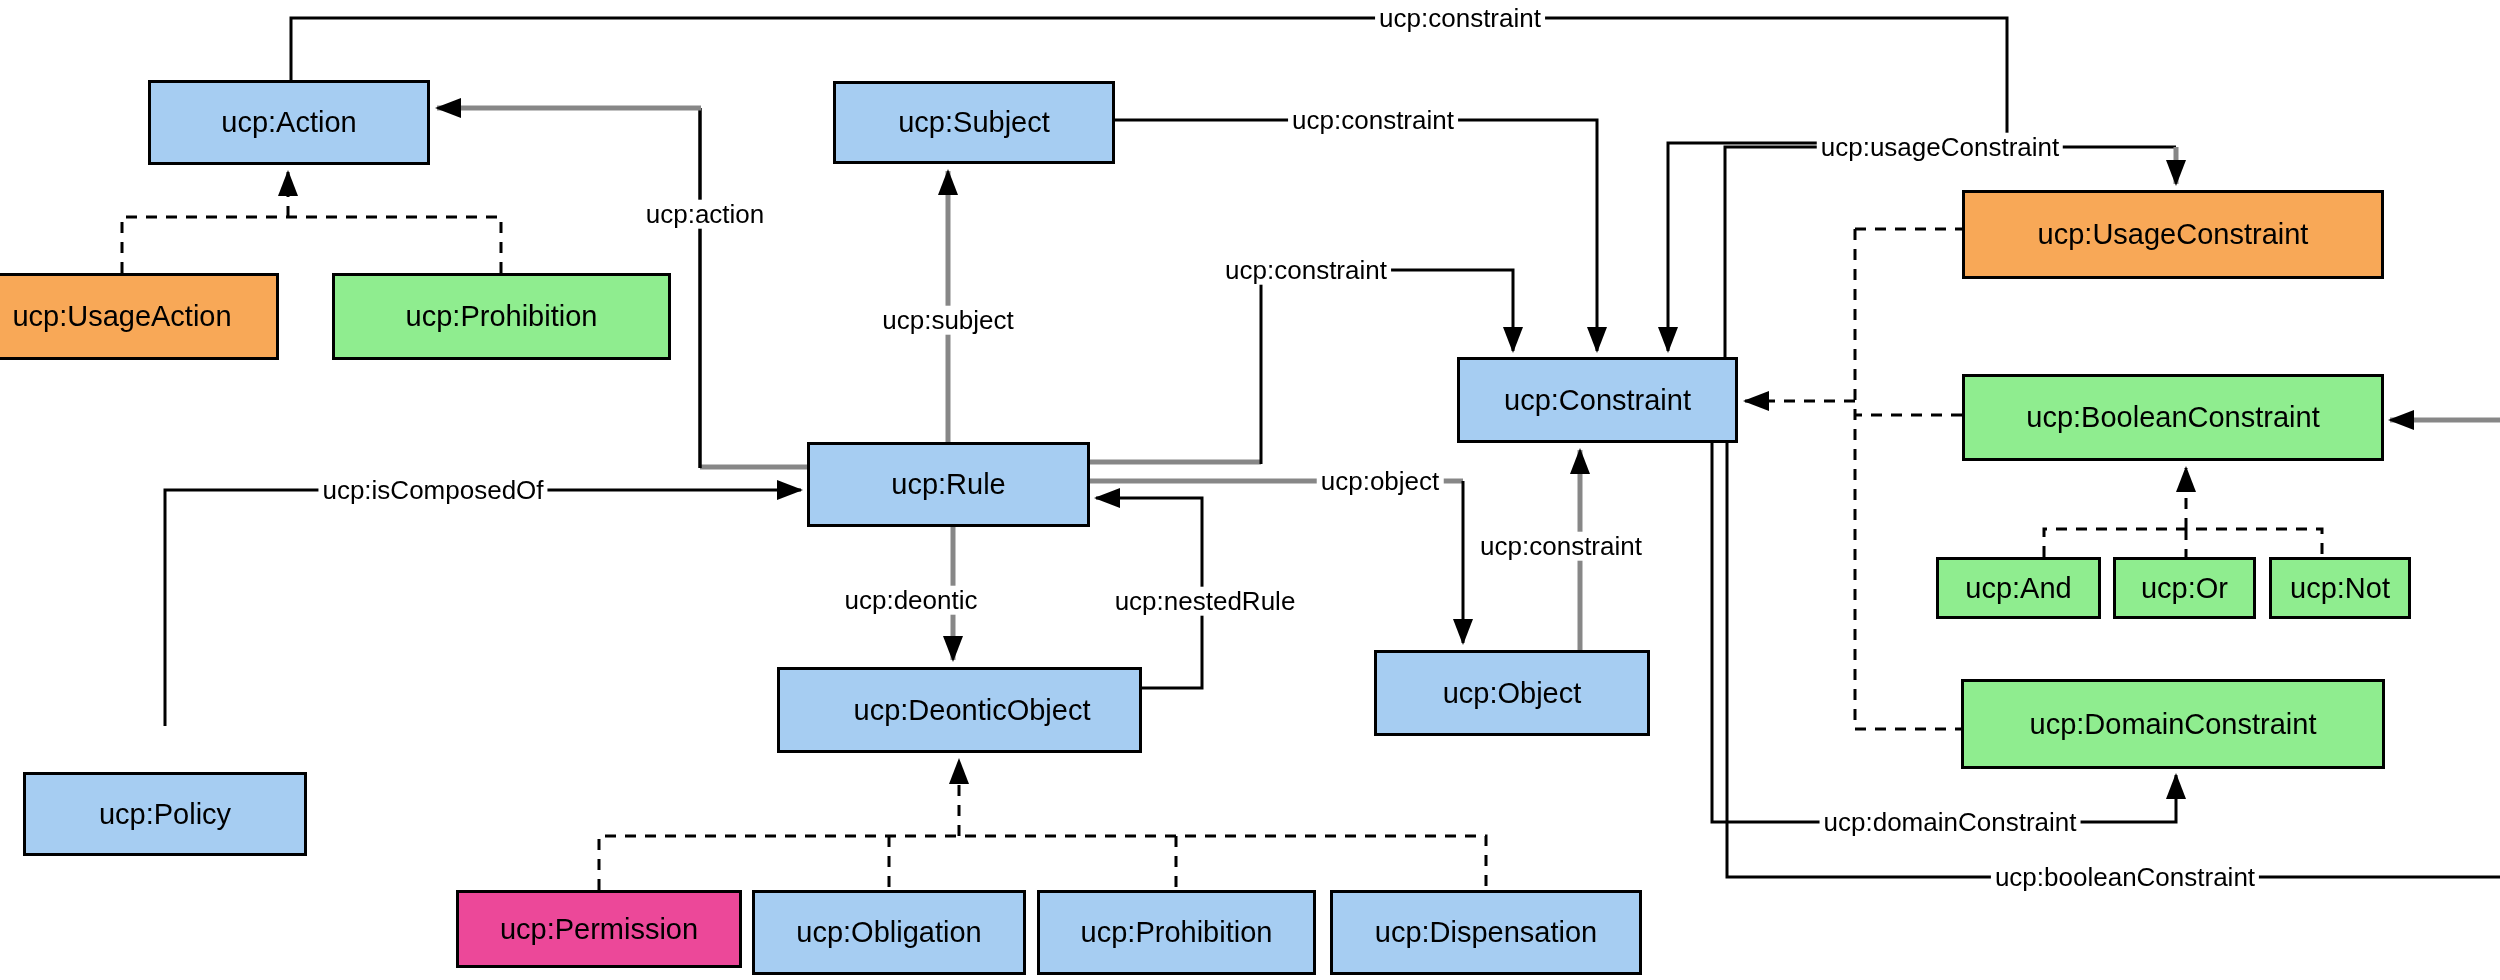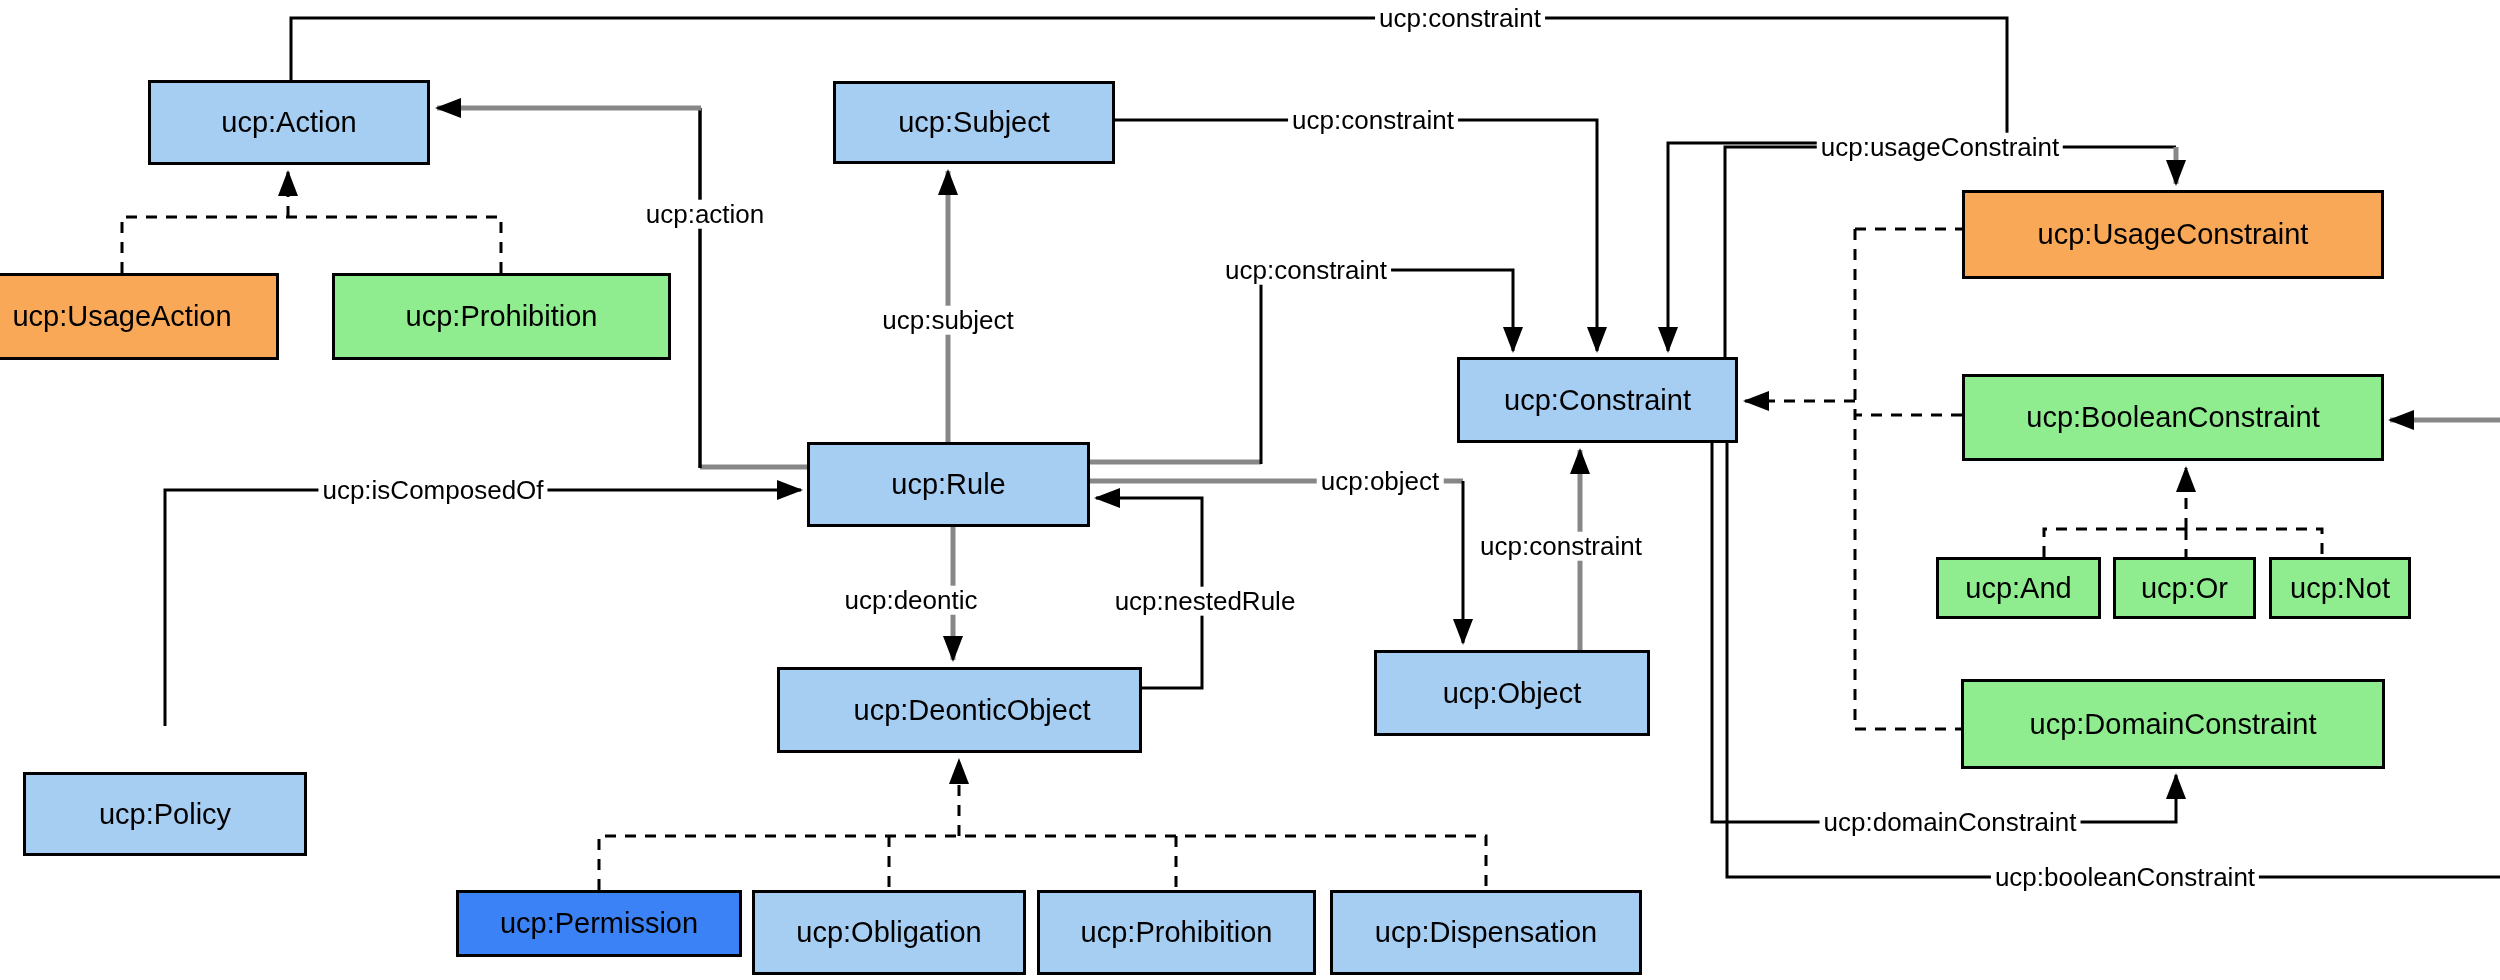--- a/index.html
+++ b/index.html
@@ -99,21 +99,21 @@
   <div class="node" style="left: 1962px; top: 374px; width: 422px; height: 87px; background: rgb(143, 237, 143);">ucp:BooleanConstraint</div>
 
   <div class="node" style="left: 1936px; top: 557px; width: 165px; height: 62px; background: rgb(143, 237, 143);">ucp:And</div>
 
   <div class="node" style="left: 2113px; top: 557px; width: 143px; height: 62px; background: rgb(143, 237, 143);">ucp:Or</div>
 
   <div class="node" style="left: 2269px; top: 557px; width: 142px; height: 62px; background: rgb(143, 237, 143); text-align: right;">ucp:Not</div>
 
   <div class="node" style="left: 1961px; top: 679px; width: 424px; height: 90px; background: rgb(143, 237, 143);">ucp:DomainConstraint</div>
 
-  <div class="node" style="left: 456px; top: 890px; width: 286px; height: 67px; background: #3b82f6;">ucp:Permission</div>
+  <div class="node" style="left: 456px; top: 890px; width: 286px; height: 78px; background: #ec4899;">ucp:Permission</div>
 
   <div class="node" style="left: 1037px; top: 890px; width: 279px; height: 85px; background: rgb(166, 205, 242);">ucp:Prohibition</div>
 
   <div class="node" style="left: 752px; top: 890px; width: 274px; height: 85px; background: rgb(166, 205, 242);">ucp:Obligation</div>
 
   <div class="node" style="left: 1330px; top: 890px; width: 312px; height: 85px; background: rgb(166, 205, 242);">ucp:Dispensation</div>
 
   <div class="elabel" style="left:1460px;top:18px;">ucp:constraint</div>
 
   <div class="elabel" style="left:1373px;top:120px;">ucp:constraint</div>

